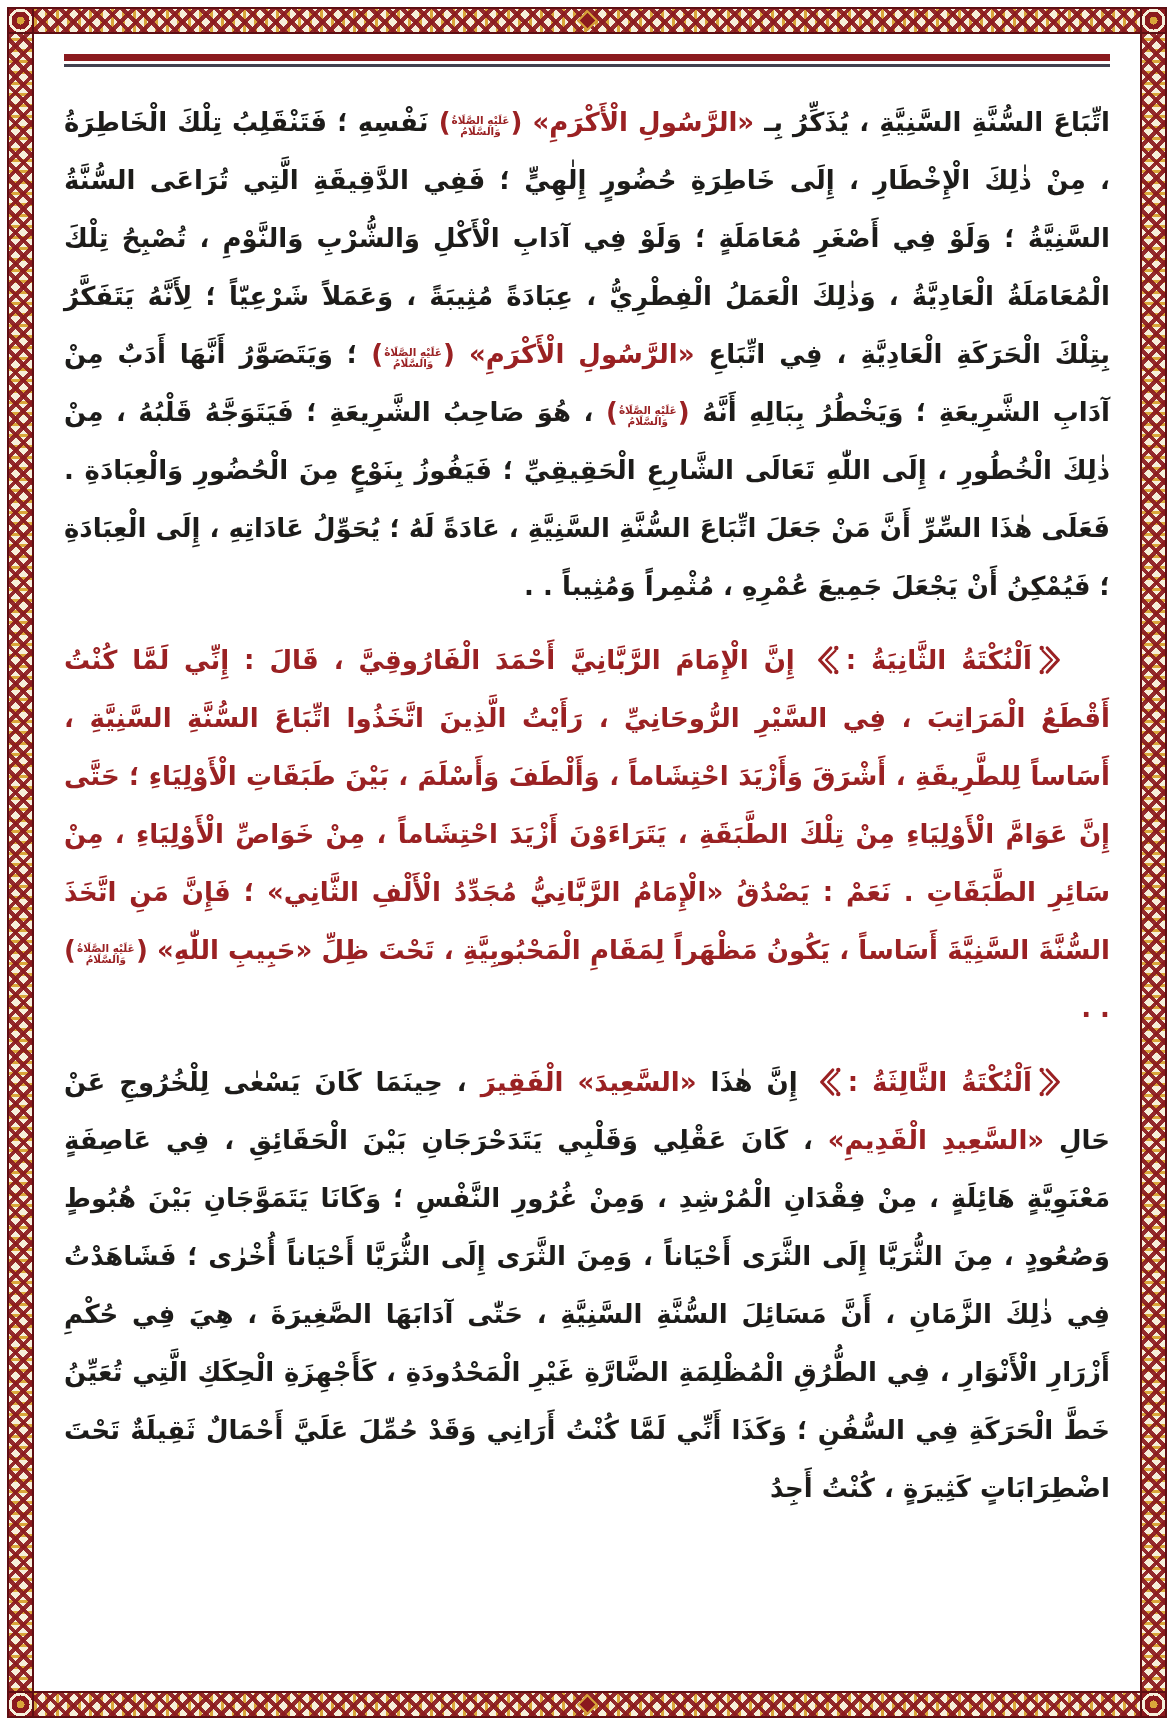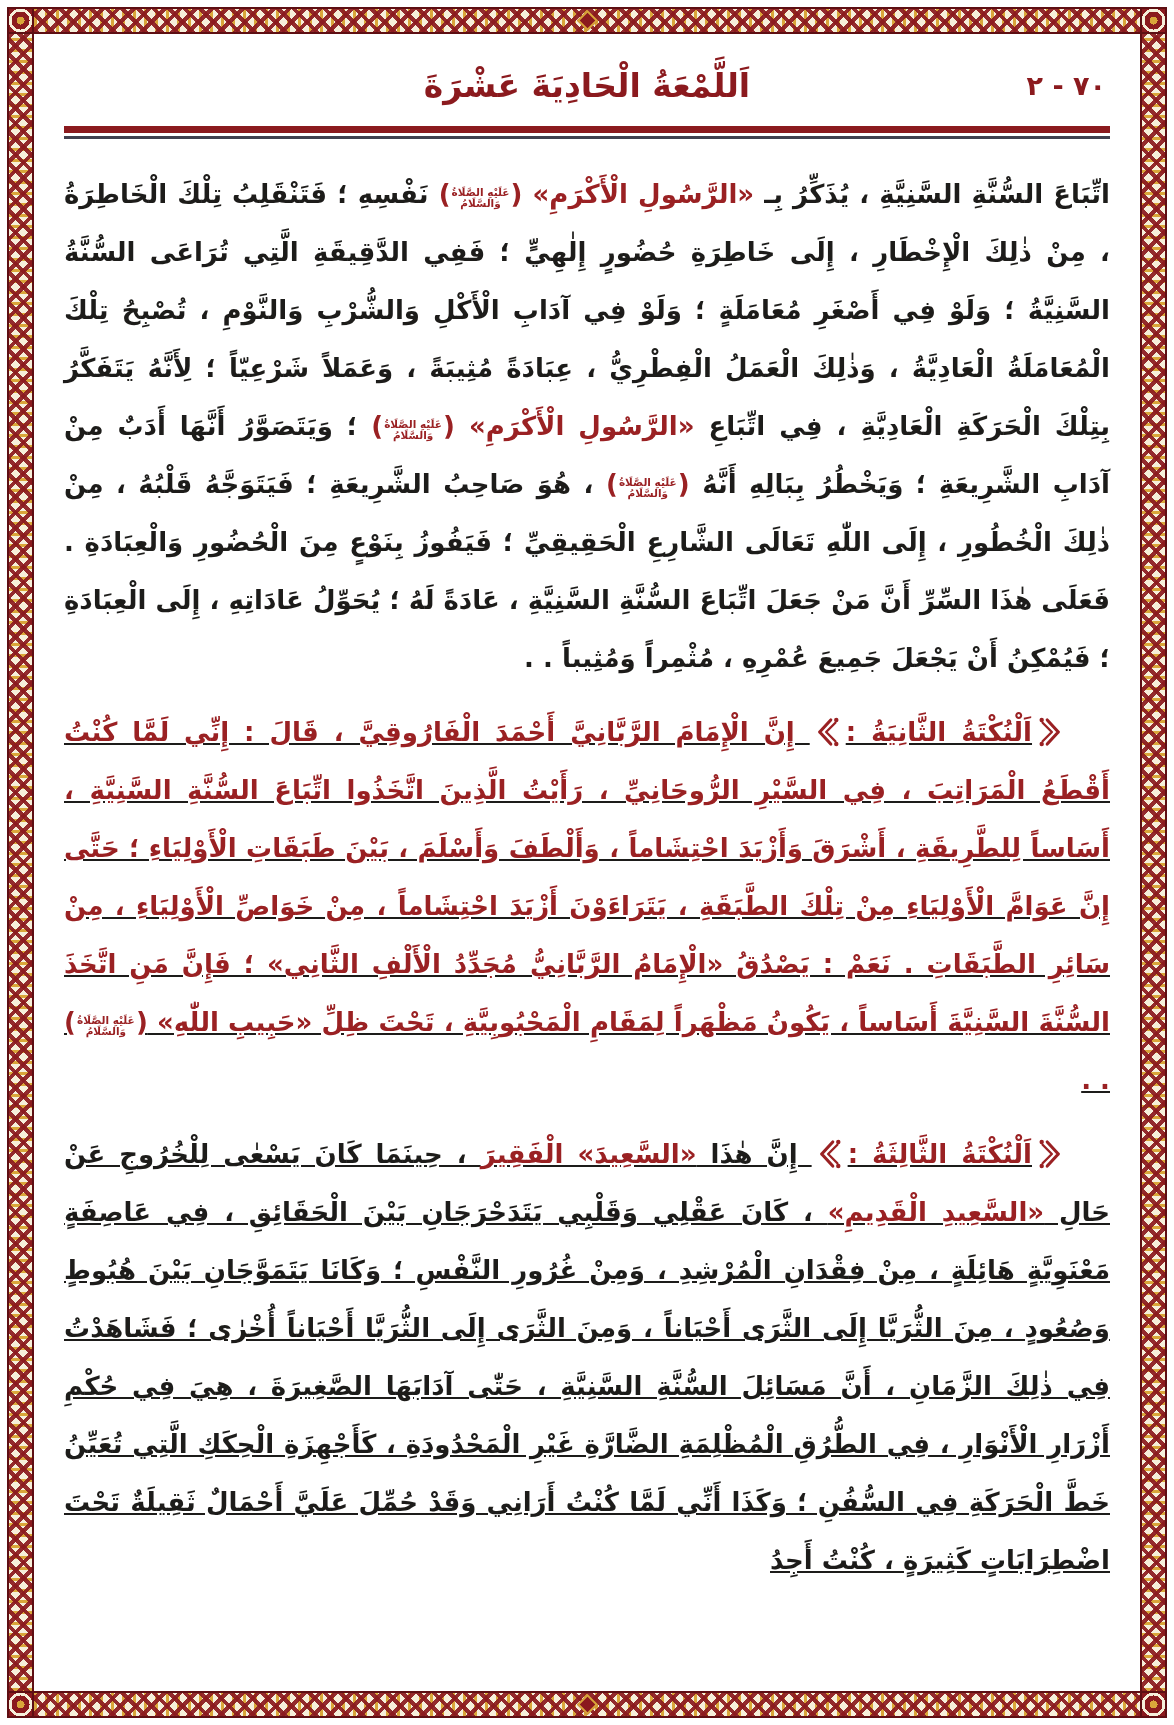--- a/index.html
+++ b/index.html
@@ -60,21 +60,21 @@
     font-size:27px;font-weight:700;color:var(--accent);
   }
   .rule{margin-top:4px;}
   .rule-thick{height:7px;background:var(--accent);}
   .rule-thin{height:3px;background:var(--rule2);margin-top:3px;}
   .body-text{
     margin-top:26px;font-size:26px;font-weight:700;color:var(--ink);
     line-height:58px;text-align:justify;
   }
   .para{margin:0 0 16px 0;}
-  .para.indent{text-indent:42px;text-decoration:underline;}
+  .para.indent{text-indent:42px;}
   .red{color:var(--textred);}
   .heading{color:var(--textred);}
   
   .pbuh{color:var(--textred);white-space:nowrap;margin-top:20px;}
   .pbuh-stack{
     display:inline-block;width:60px;font-size:10.5px;line-height:1.05;
     text-align:center;vertical-align:-4px;white-space:normal;text-indent:0;
     font-weight:700;
   }
   
@@ -93,24 +93,20 @@
   <div class="corner tl"></div>
   <div class="corner tr"></div>
   <div class="corner bl"></div>
   <div class="corner br"></div>
   <div class="finial top"></div>
   <div class="finial bottom"></div>
 </div>
 
 <div class="content">
 
-  <div class="header">
-    <h1 class="title">اَللَّمْعَةُ الْحَادِيَةَ عَشْرَةَ</h1>
-    <div class="page-ref">٧٠ - ٢</div>
-  </div>
 
   <div class="rule">
     <div class="rule-thick"></div>
     <div class="rule-thin"></div>
   </div>
 
   <div class="body-text">
 
     <p class="para">
       <span>اتِّبَاعَ السُّنَّةِ السَّنِيَّةِ ، يُذَكِّرُ بِـ </span><span class="red">«الرَّسُولِ الْأَكْرَمِ»</span>

